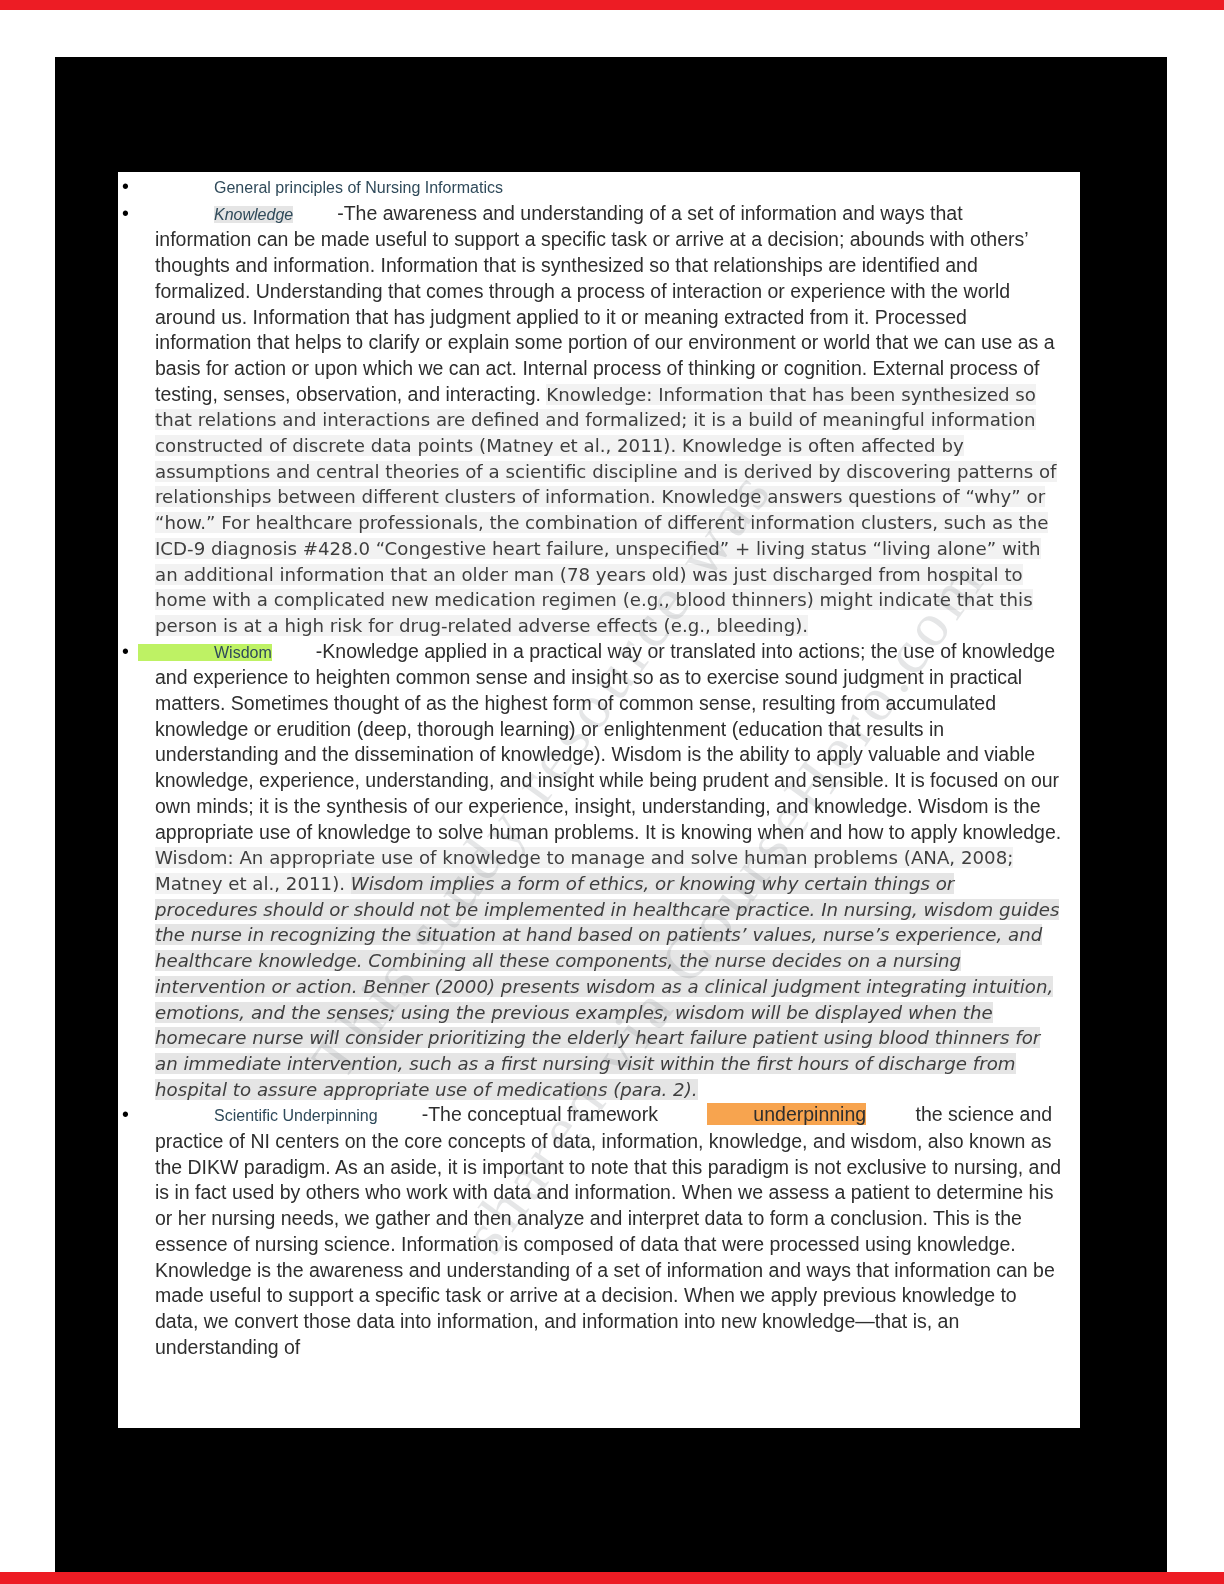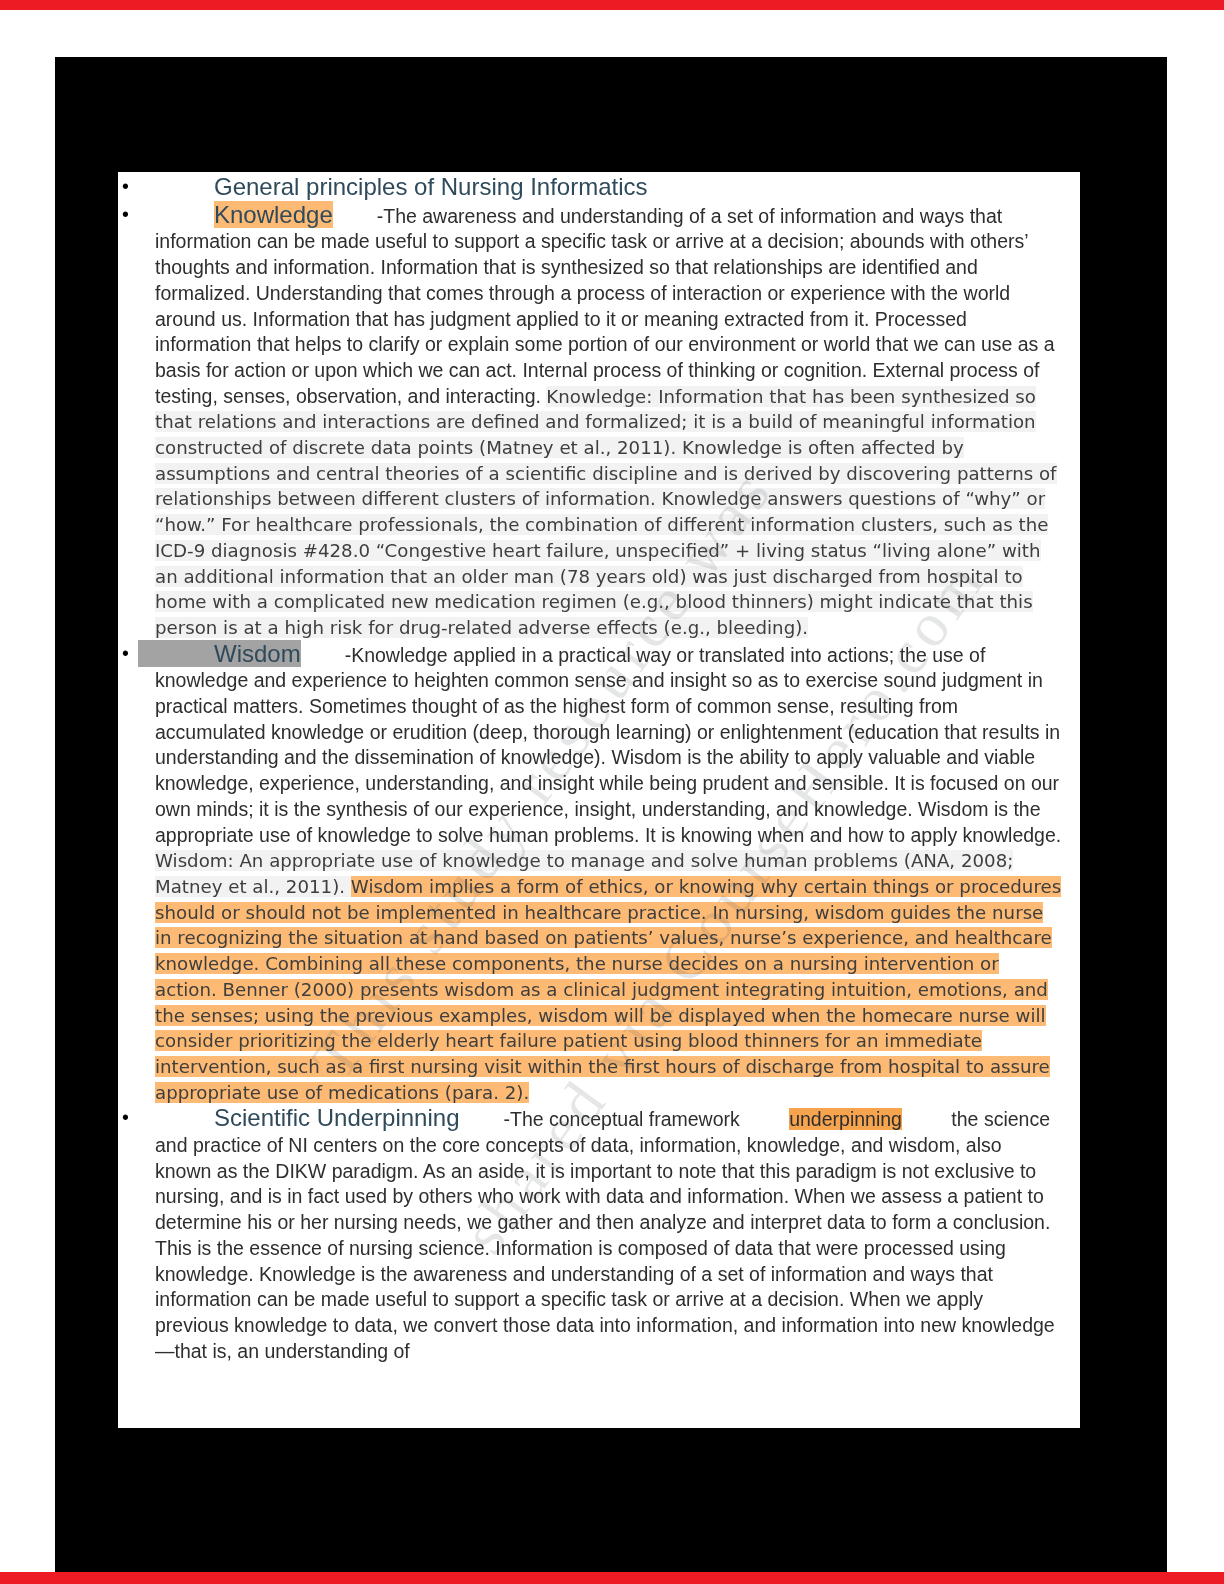--- a/index.html
+++ b/index.html
@@ -17,26 +17,26 @@
     padding:2px 18px 0 37px;box-sizing:border-box;
   }
   .doc-item{
     position:relative;margin:0;text-indent:59px;
     font-size:19.5px;line-height:25.7px;color:#2e2e2e;
   }
   .bullet{
     position:absolute;left:-33px;top:0;text-indent:0;
     color:#000;font-size:19.5px;
   }
-  .hd{color:#2f4a5a;font-size:24px;}
+  .hd{color:#2f4a5a;font-size:16px;}
   .fa{font-family:"Liberation Sans",sans-serif;color:#2e2e2e;margin-left:44px;}
   .fb{font-family:"DejaVu Sans",sans-serif;color:#3e3e3e;font-size:18.2px;background:#f2f2f2;}
-  .bg-y{background:#fdba74;}
-  .lead-y{background:#a3a3a3;padding-left:76px;margin-left:-76px;}
-  .bg-o{background:#f7a44f;}
+  .bg-y{background:#e5e5e5;font-style:italic;}
+  .lead-y{background:#bef264;padding-left:76px;margin-left:-76px;}
+  .bg-o{background:#f7a44f;padding-left:46px;}
   .watermark{
     position:absolute;left:90px;top:420px;width:940px;height:560px;
     transform:rotate(-54deg);transform-origin:50% 50%;
     z-index:5;pointer-events:none;text-align:center;
   }
   .watermark div{
     font-family:"Liberation Serif",serif;font-size:62px;line-height:225px;
     letter-spacing:6px;white-space:nowrap;color:rgba(80,85,92,0.15);
   }
 </style>

